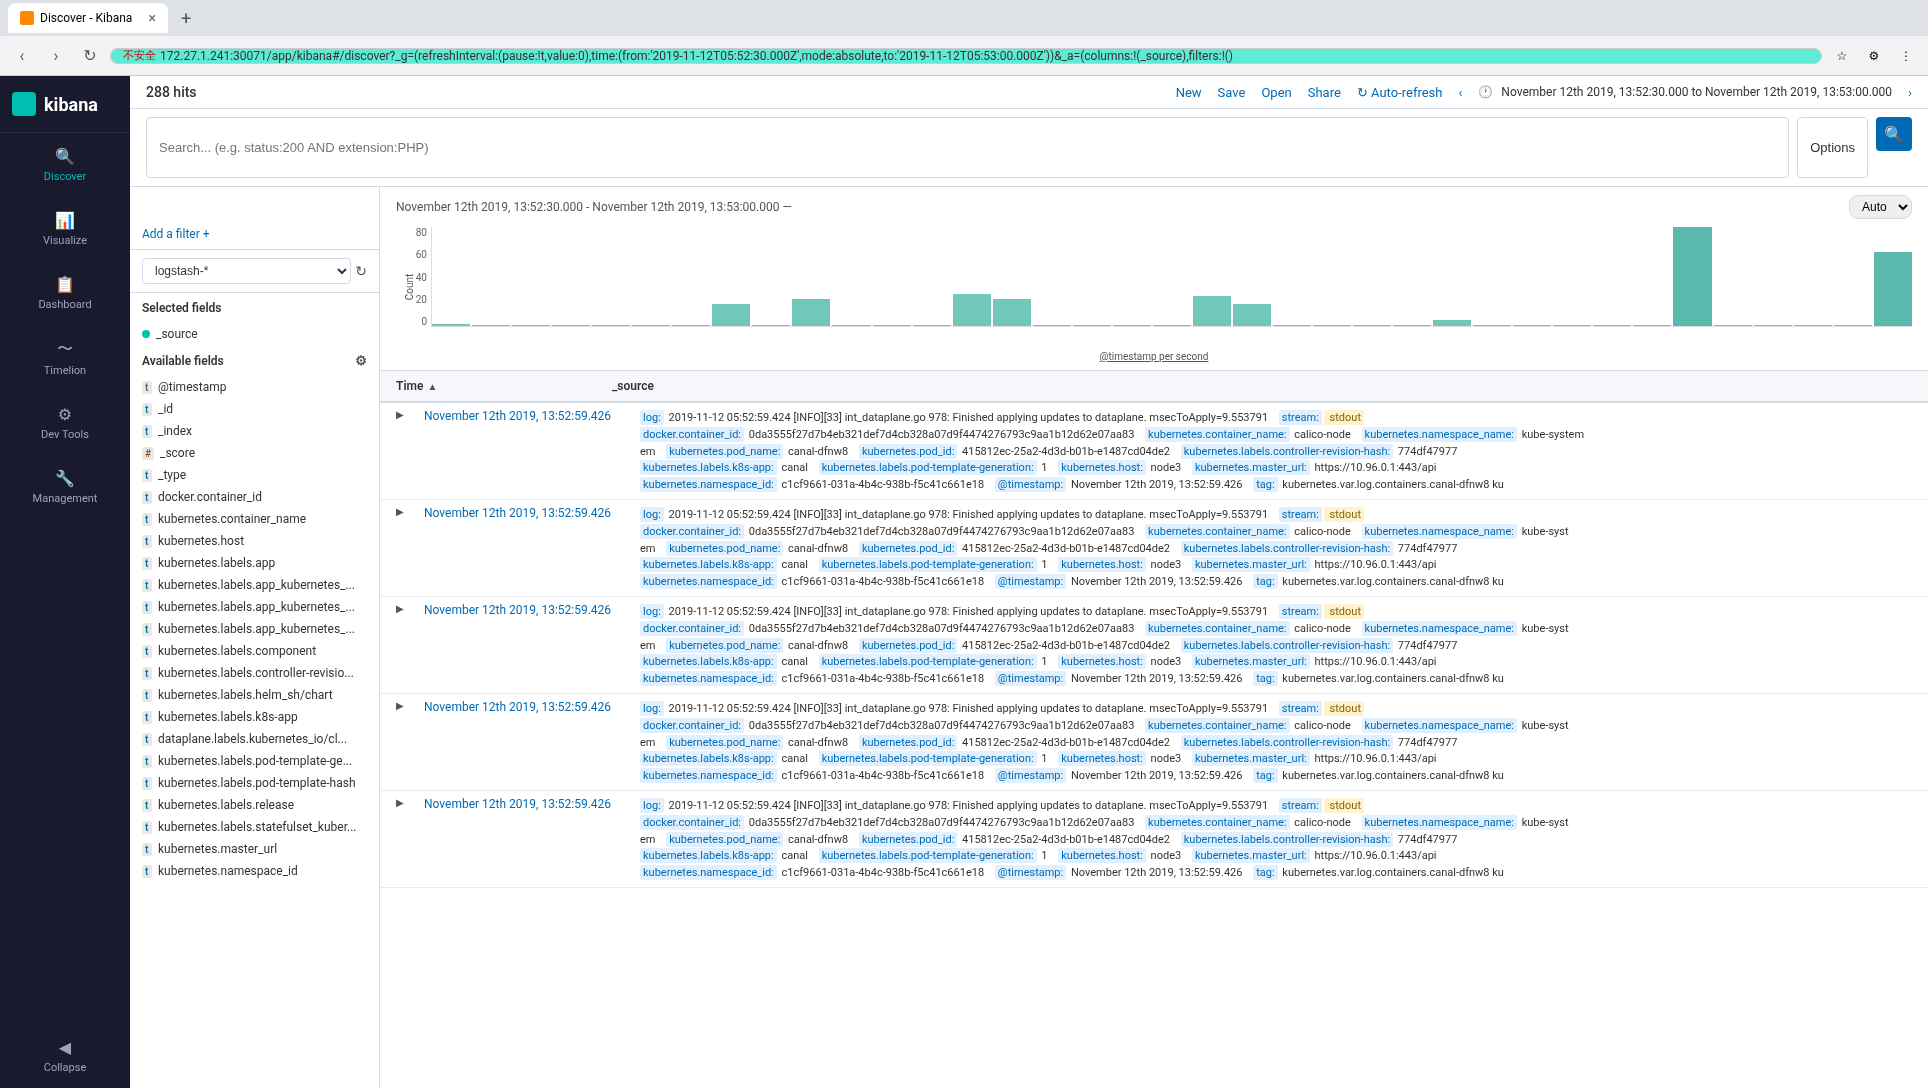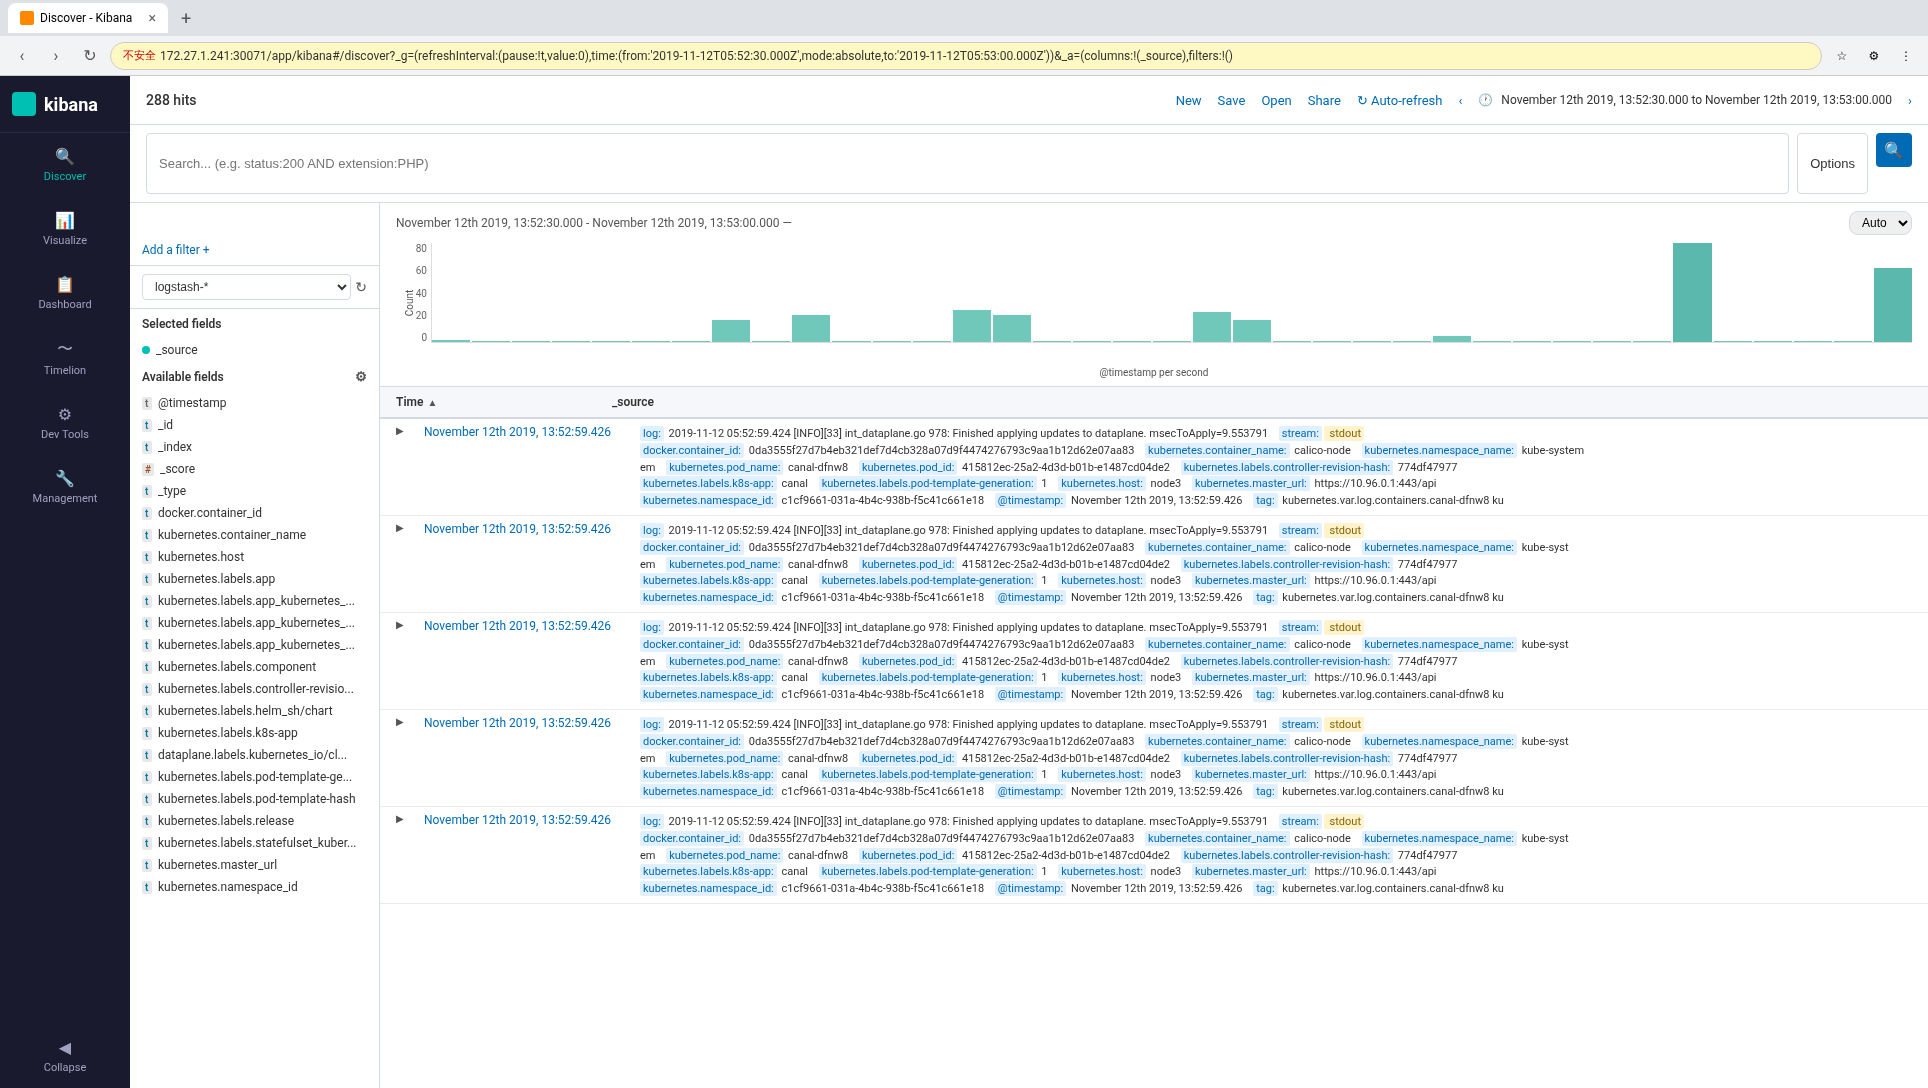--- a/index.html
+++ b/index.html
@@ -6,21 +6,21 @@
     body { font-family: -apple-system, BlinkMacSystemFont, 'Segoe UI', Roboto, sans-serif; font-size: 12px; background: #fff; overflow: hidden; }
 
     
     .browser-chrome { background: #dee1e6; height: 36px; display: flex; align-items: center; padding: 0 8px; gap: 4px; }
     .tab { background: #fff; border-radius: 8px 8px 0 0; padding: 0 12px; height: 30px; display: flex; align-items: center; gap: 6px; font-size: 12px; min-width: 160px; }
     .tab-favicon { width: 14px; height: 14px; background: #f80; border-radius: 2px; }
     .tab-close { margin-left: auto; color: #666; cursor: pointer; font-size: 14px; }
     .tab-new { width: 28px; height: 28px; display: flex; align-items: center; justify-content: center; color: #555; font-size: 18px; cursor: pointer; }
     .browser-controls { background: #f1f3f4; height: 40px; display: flex; align-items: center; padding: 0 8px; gap: 6px; border-bottom: 1px solid #ccc; }
     .nav-btn { width: 28px; height: 28px; display: flex; align-items: center; justify-content: center; color: #555; cursor: pointer; font-size: 16px; border-radius: 50%; }
-    .address-bar { flex: 1; background: #fef9c3; border: 1px solid #ccc; border-radius: 20px; height: 28px; display: flex; align-items: center; padding: 0 12px; font-size: 12px; color: #333; overflow: hidden; white-space: nowrap; text-overflow: ellipsis; }
+    .address-bar { flex: 1; background: #5eead4; border: 1px solid #ccc; border-radius: 20px; height: 16px; display: flex; align-items: center; padding: 0 12px; font-size: 12px; color: #333; overflow: hidden; white-space: nowrap; text-overflow: ellipsis; }
     .address-warning { color: #c00; margin-right: 4px; font-size: 11px; }
     .browser-actions { display: flex; gap: 4px; }
     .browser-action-btn { width: 28px; height: 28px; display: flex; align-items: center; justify-content: center; cursor: pointer; border-radius: 4px; }
 
     
     .app { display: flex; height: calc(100vh - 76px); }
 
     
     .sidebar { width: 130px; background: #1a1a2e; display: flex; flex-direction: column; color: #fff; flex-shrink: 0; }
     .sidebar-logo { padding: 16px 12px; display: flex; align-items: center; gap: 8px; border-bottom: 1px solid #2a2a4a; }
@@ -28,21 +28,21 @@
     .sidebar-logo-text { font-size: 18px; font-weight: 700; color: #fff; }
     .sidebar-item { display: flex; flex-direction: column; align-items: center; padding: 14px 8px; cursor: pointer; gap: 4px; color: #a0a0c0; font-size: 11px; }
     .sidebar-item.active { color: #00bfb3; }
     .sidebar-icon { font-size: 16px; }
     .sidebar-bottom { margin-top: auto; }
 
     
     .main { flex: 1; display: flex; flex-direction: column; overflow: hidden; }
 
     
-    .topbar { background: #fff; border-bottom: 1px solid #d3dae6; padding: 16px 16px; display: flex; align-items: center; justify-content: space-between; }
+    .topbar { background: #fff; border-bottom: 1px solid #d3dae6; padding: 8px 16px; display: flex; align-items: center; justify-content: space-between; }
     .topbar-left { display: flex; align-items: center; gap: 4px; }
     .topbar-hits { font-size: 14px; font-weight: 500; color: #333; }
     .topbar-actions { display: flex; align-items: center; gap: 16px; font-size: 13px; color: #006bb4; }
     .topbar-action { cursor: pointer; }
     .topbar-time { display: flex; align-items: center; gap: 8px; font-size: 12px; color: #333; }
     .topbar-time-icon { color: #555; }
 
     
     .searchbar { background: #fff; padding: 8px 16px; border-bottom: 1px solid #d3dae6; display: flex; gap: 8px; }
     .search-input { flex: 1; border: 1px solid #d3dae6; border-radius: 4px; padding: 6px 12px; font-size: 13px; color: #333; outline: none; }
@@ -370,21 +370,21 @@
                 <div class="bar" style="height: 1.25%;"></div>
                 <div class="bar" style="height: 1.25%;"></div>
                 <div class="bar" style="height: 100%; background: rgb(91, 184, 172);"></div>
                 <div class="bar" style="height: 1.25%;"></div>
                 <div class="bar" style="height: 1.25%;"></div>
                 <div class="bar" style="height: 1.25%;"></div>
                 <div class="bar" style="height: 1.25%;"></div>
                 <div class="bar" style="height: 75%; background: rgb(91, 184, 172);"></div>
               </div>
           </div>
-          <div style="text-align:center; font-size:10px; color:#555; margin-top:4px;">@timestamp per second</div>
+          <div style="text-align:center; font-size:10px; color:#555; margin-top:4px;text-decoration:underline;">@timestamp per second</div>
         </div>
 
         <div class="table-area">
           <div class="table-header">
             <div class="col-time">
               <span>Time</span>
               <span class="sort-icon">▲</span>
             </div>
             <div class="col-source">
               <span>_source</span>

